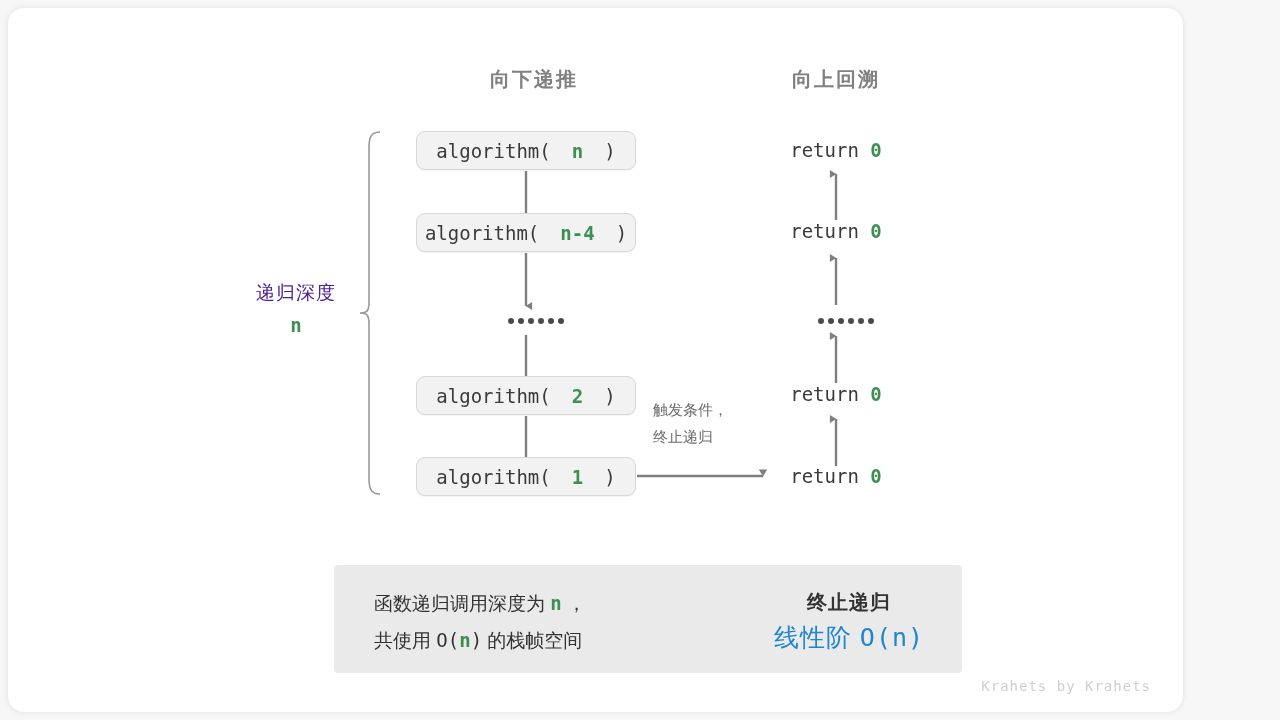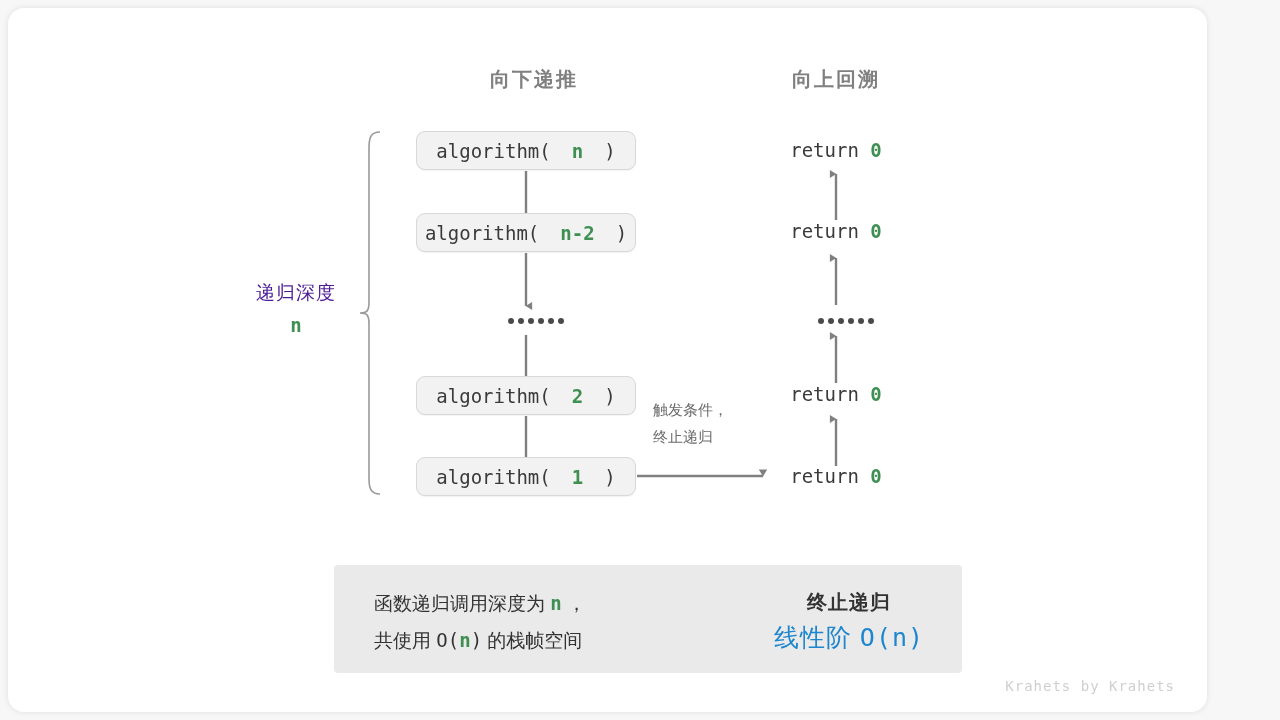--- a/index.html
+++ b/index.html
@@ -15,21 +15,20 @@
   }
   #card {
     position: absolute;
     left: 8px;
     top: 8px;
     width: 1175px;
     height: 704px;
     background: #ffffff;
     border-radius: 16px;
     box-shadow: 0 0 6px rgba(0,0,0,0.10);
-    padding-left: 24px;
   }
   .abs { position: absolute; }
 
   
   .col-header {
     font-size: 20px;
     font-weight: bold;
     color: #808080;
     letter-spacing: 2px;
     text-align: center;
@@ -256,21 +255,21 @@
   </div>
 
   <div class="code-box" style="left:408px; top:123px;">
     <span>algorithm(</span>
       <span class="arg">n</span>
       <span>)</span>
   </div>
 
   <div class="code-box" style="left:408px; top:205px;">
     <span>algorithm(</span>
-      <span class="arg">n-2</span>
+      <span class="arg">n-4</span>
       <span>)</span>
   </div>
 
   <div class="code-box" style="left:408px; top:368px;">
     <span>algorithm(</span>
       <span class="arg">2</span>
       <span>)</span>
   </div>
 
   <div class="code-box" style="left:408px; top:449px;">

